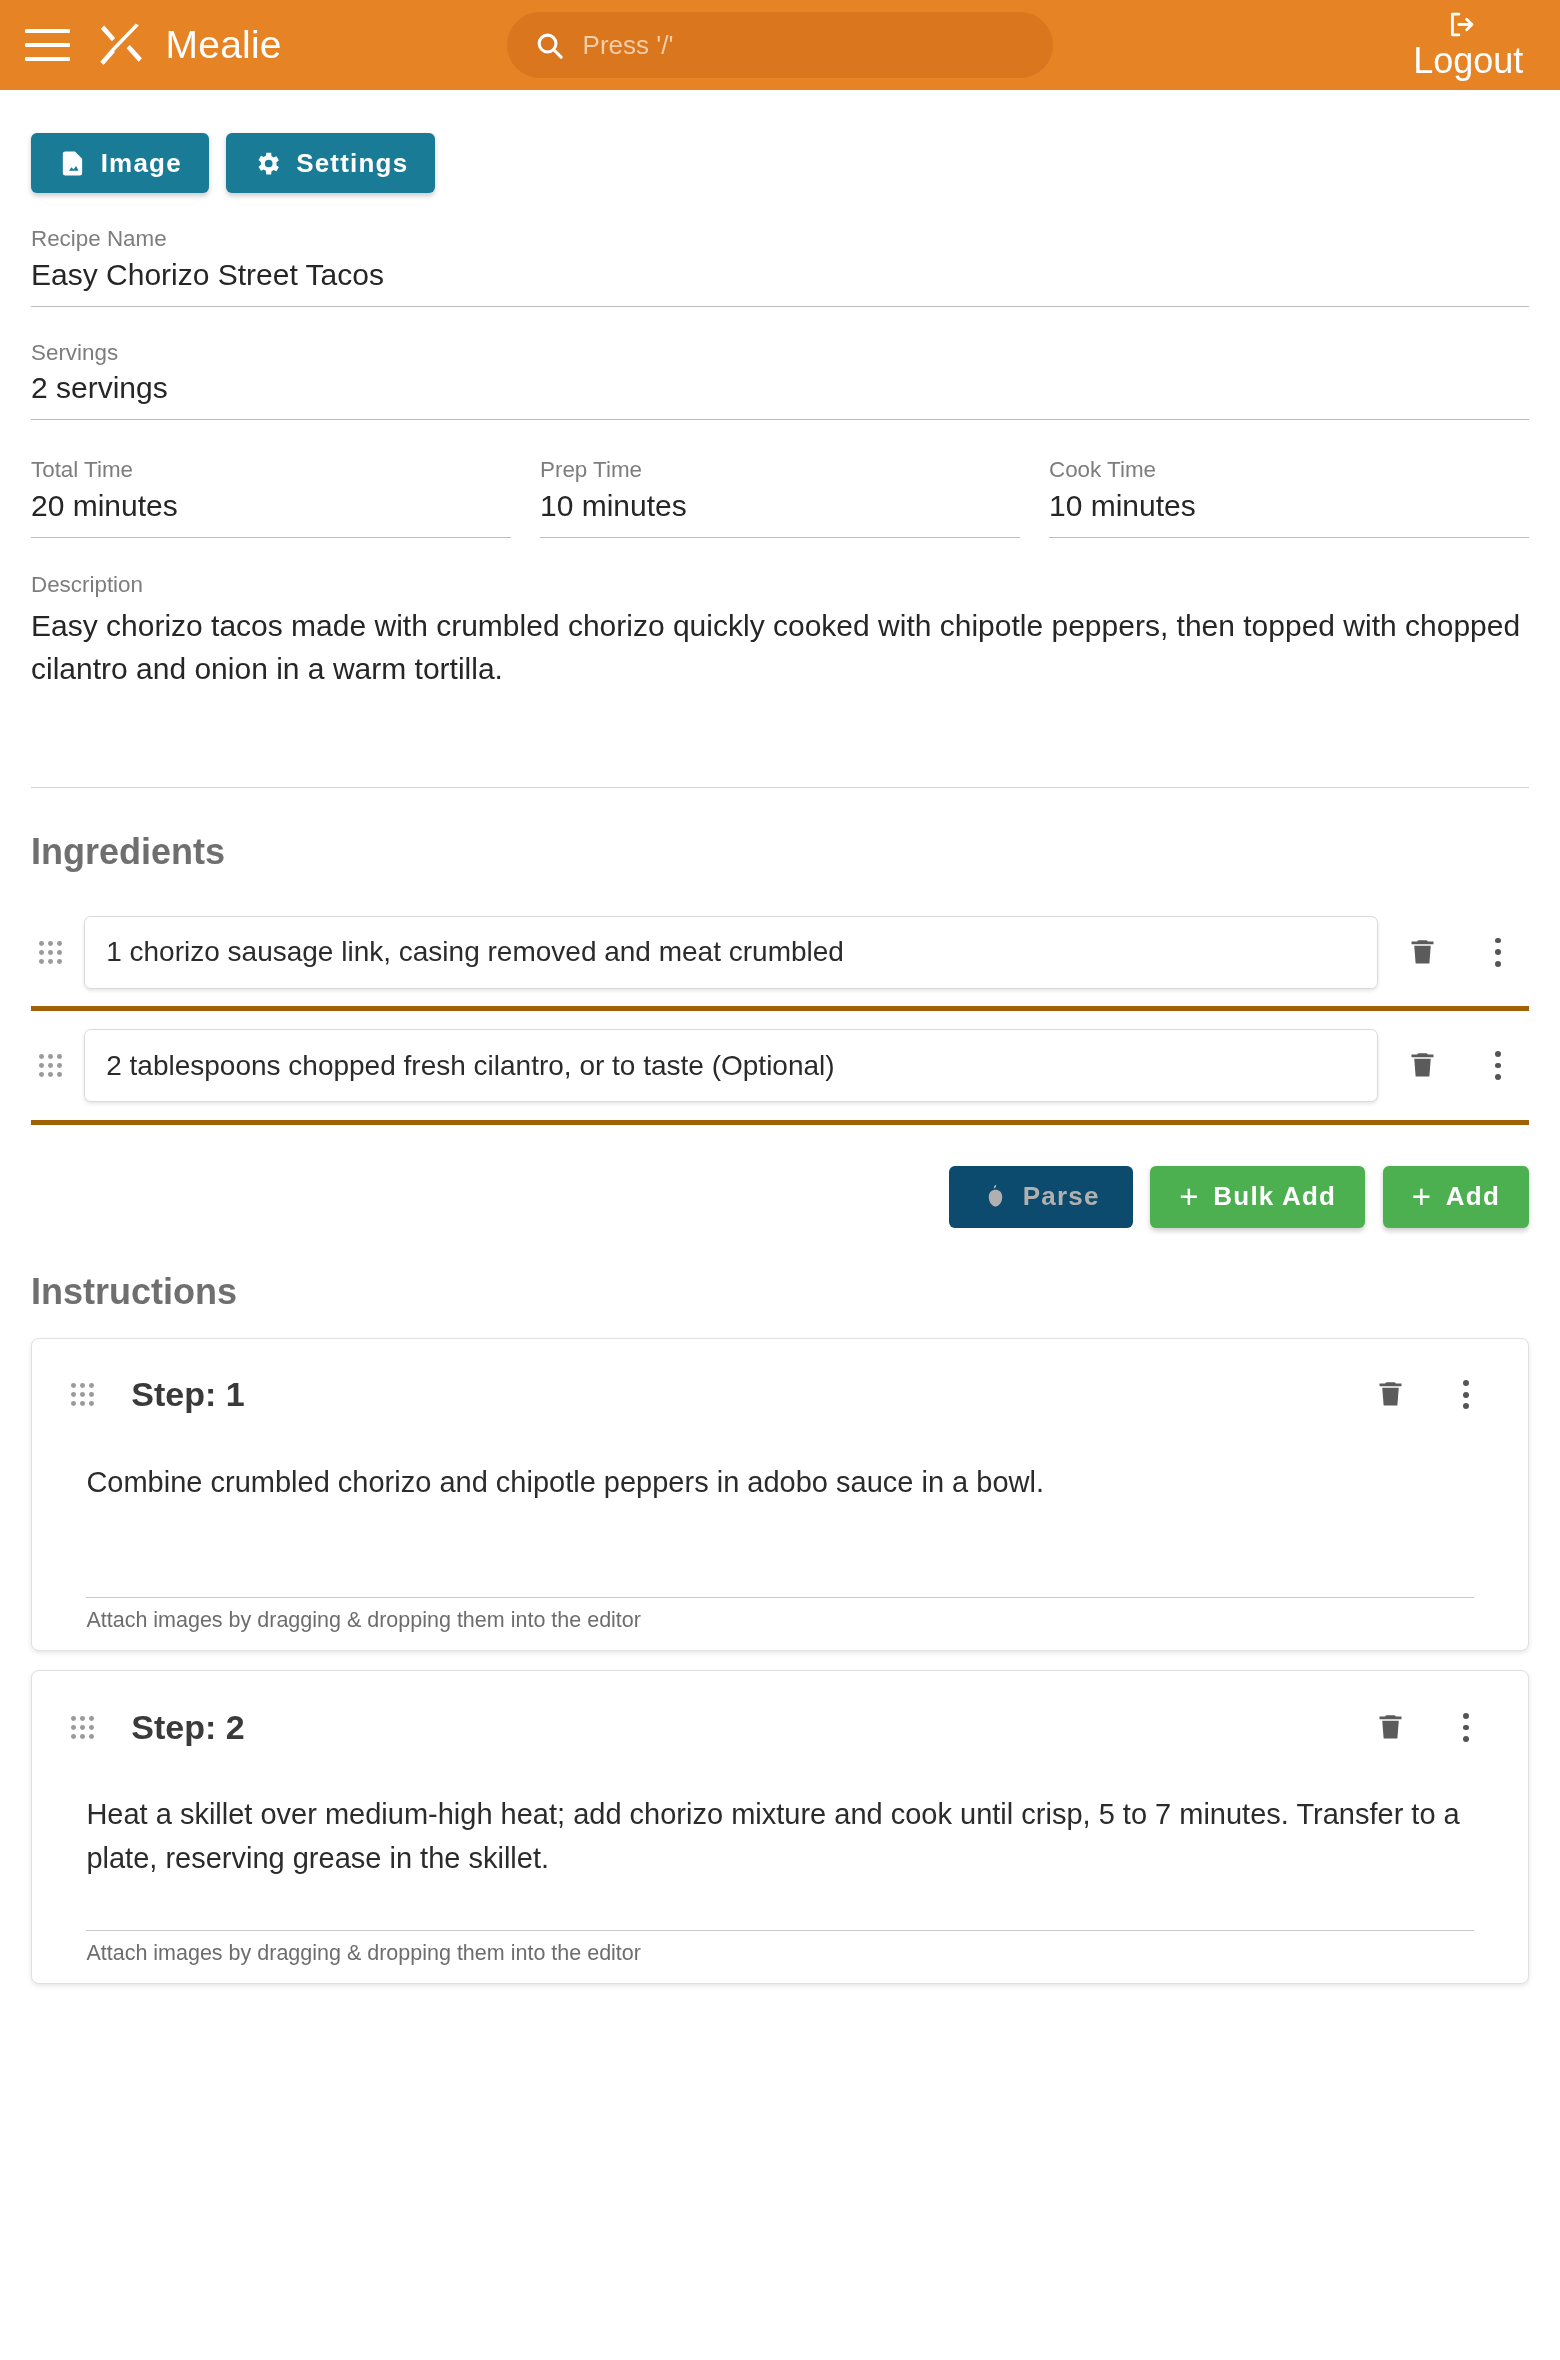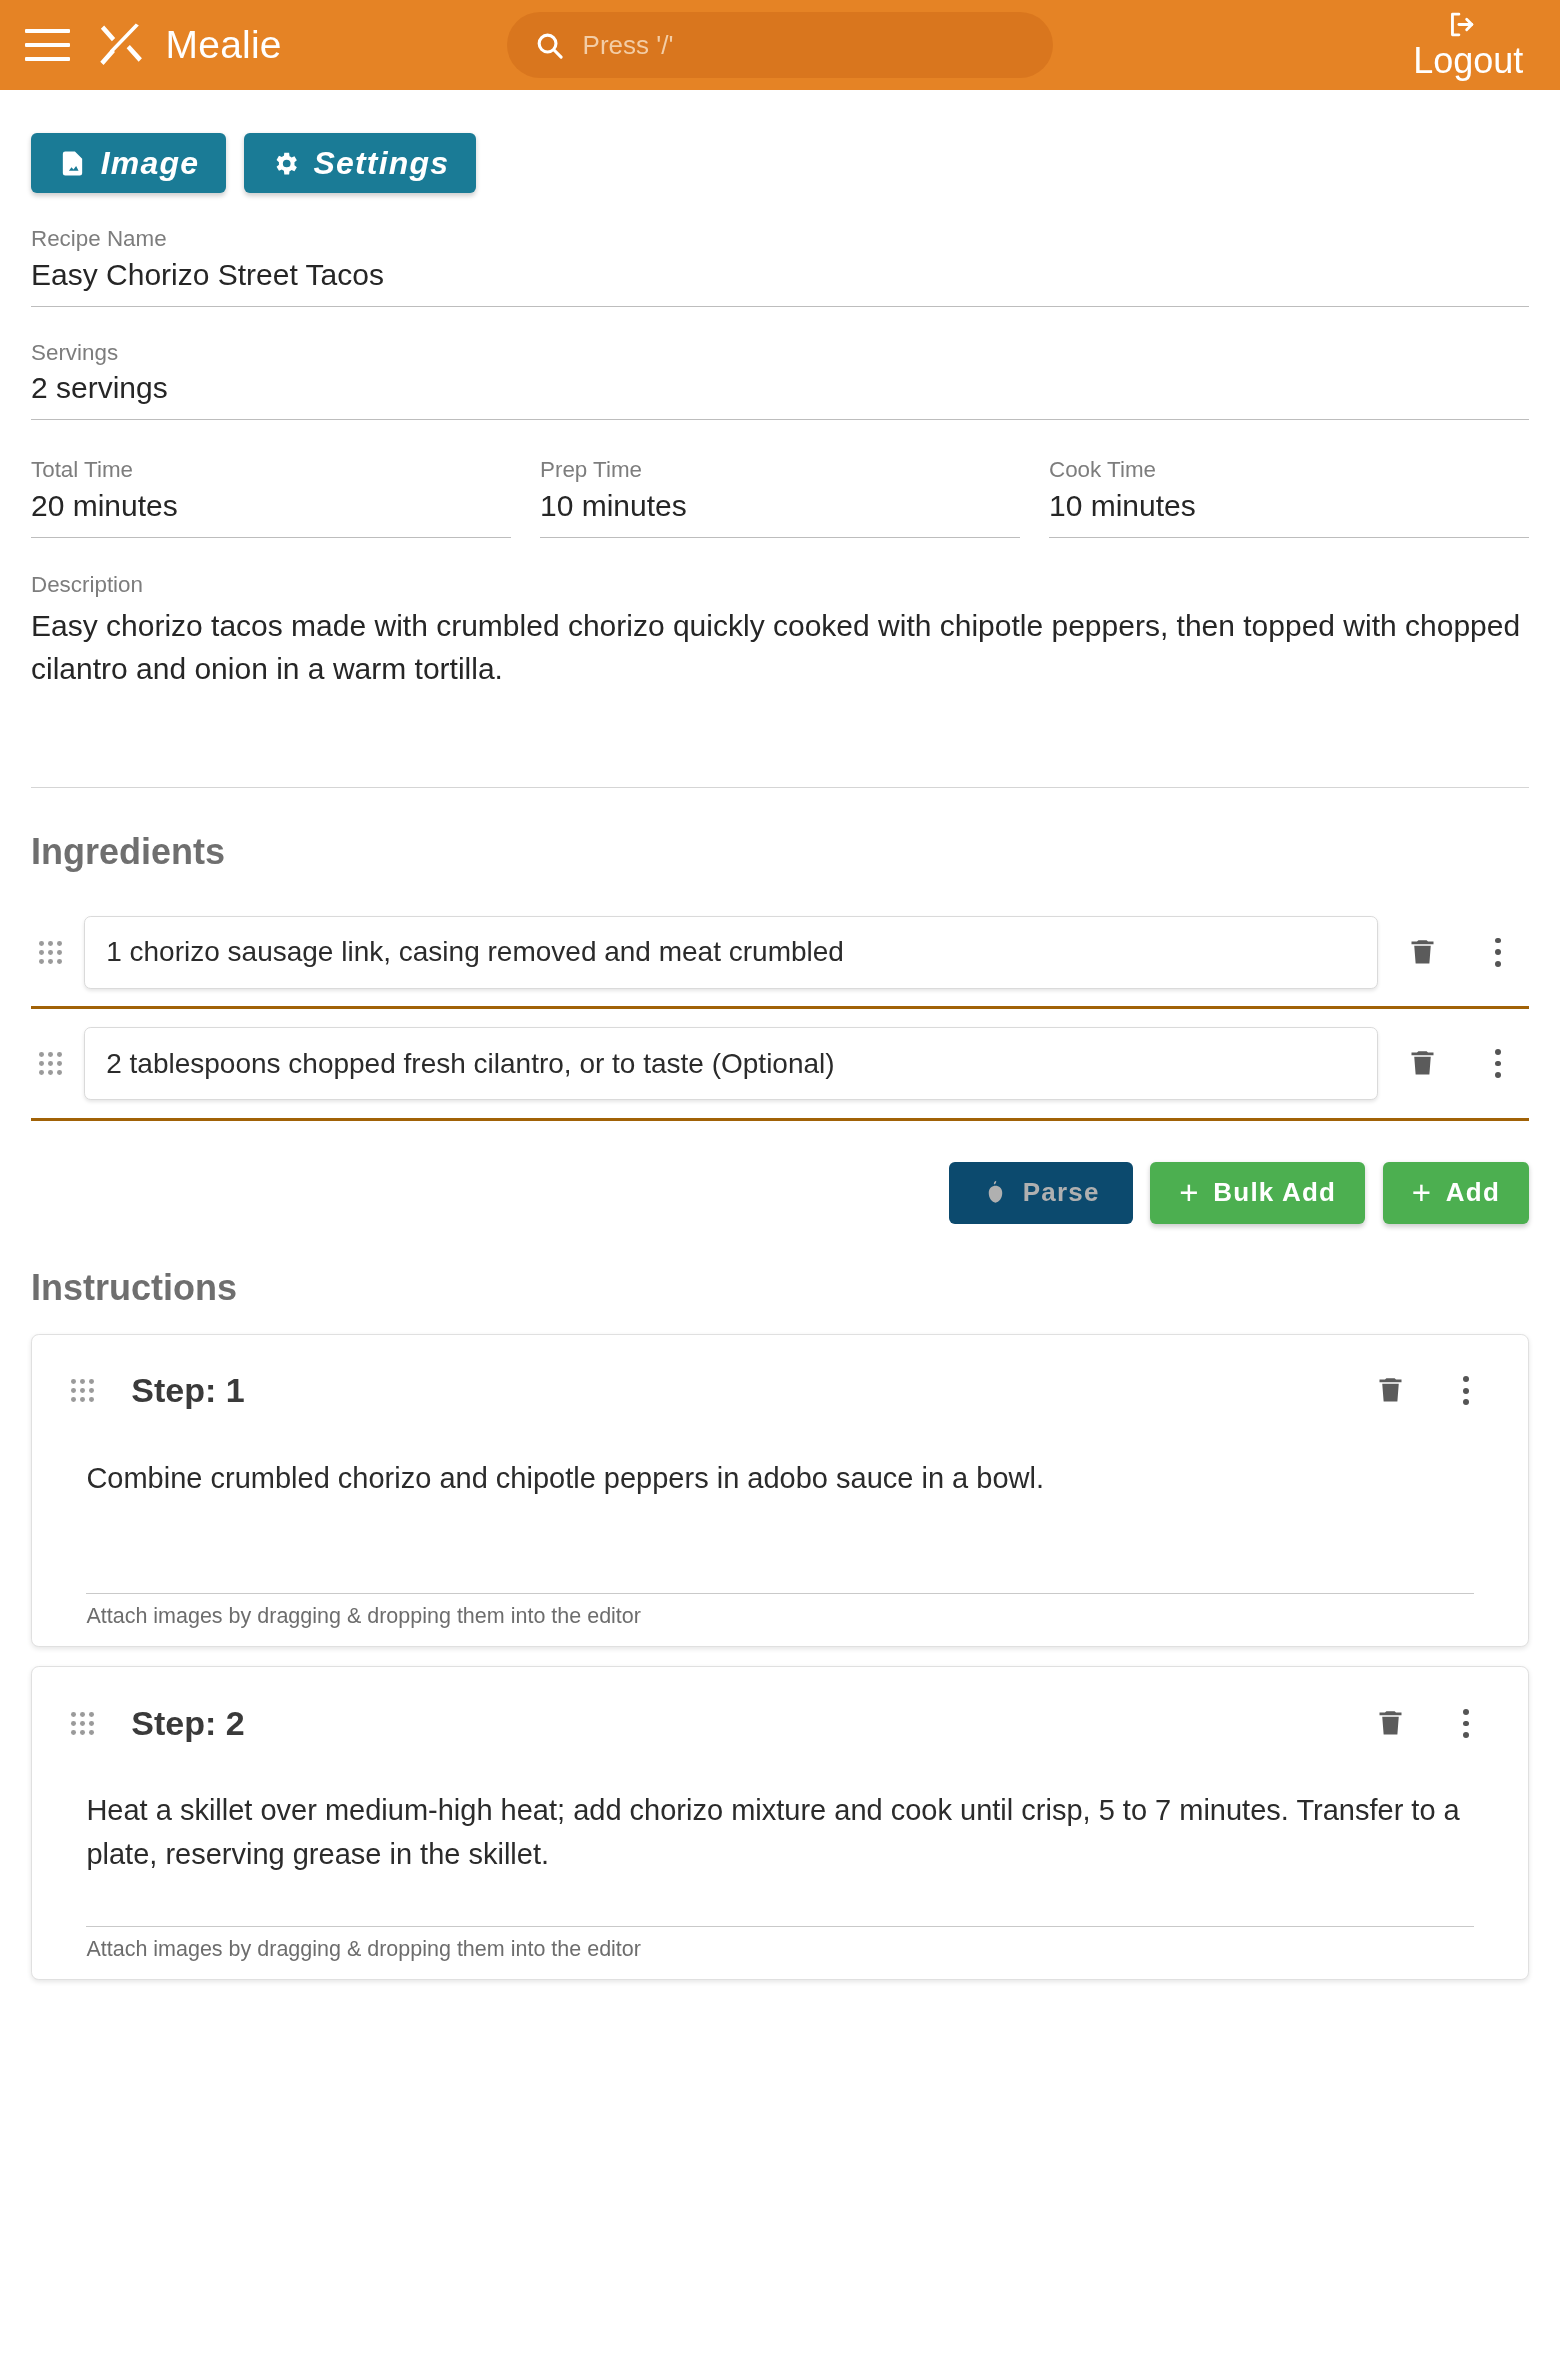--- a/index.html
+++ b/index.html
@@ -134,23 +134,22 @@
     font-family: "Liberation Sans", sans-serif;
     cursor: pointer;
     font-weight: 700;
     letter-spacing: 1.2px;
   }
   .btn-teal {
     background: #1a7b96;
     color: #fff;
     height: 60px;
     padding: 0 27px;
-    font-size: 32px;
+    font-size: 26px;
     box-shadow: 0 2.9px 4.9px rgba(0,0,0,.20);
-    font-style: italic;
   }
   .btn-teal .bico { margin-right: 13.7px; display: flex; align-items: center; }
 
   .field { margin-top: 33px; }
   .field-label {
     font-size: 22.4px;
     color: #7d7d7d;
     margin-bottom: 5.9px;
   }
   .field-value {
@@ -186,21 +185,21 @@
     font-weight: 700;
     color: #6f6f6f;
     margin: 43px 0 25px 0;
   }
 
   
   .ing-row {
     display: flex;
     align-items: center;
     padding: 17.6px 0;
-    border-bottom: 3px solid #a16207;
+    border-bottom: 5px solid #a16207;
   }
   .ing-row:first-of-type { border-top: 1px solid #e2e2e2; }
   .drag-dots {
     width: 39px;
     margin-right: 13.7px;
     display: flex;
     justify-content: center;
     cursor: grab;
   }
   .dots-grid {

